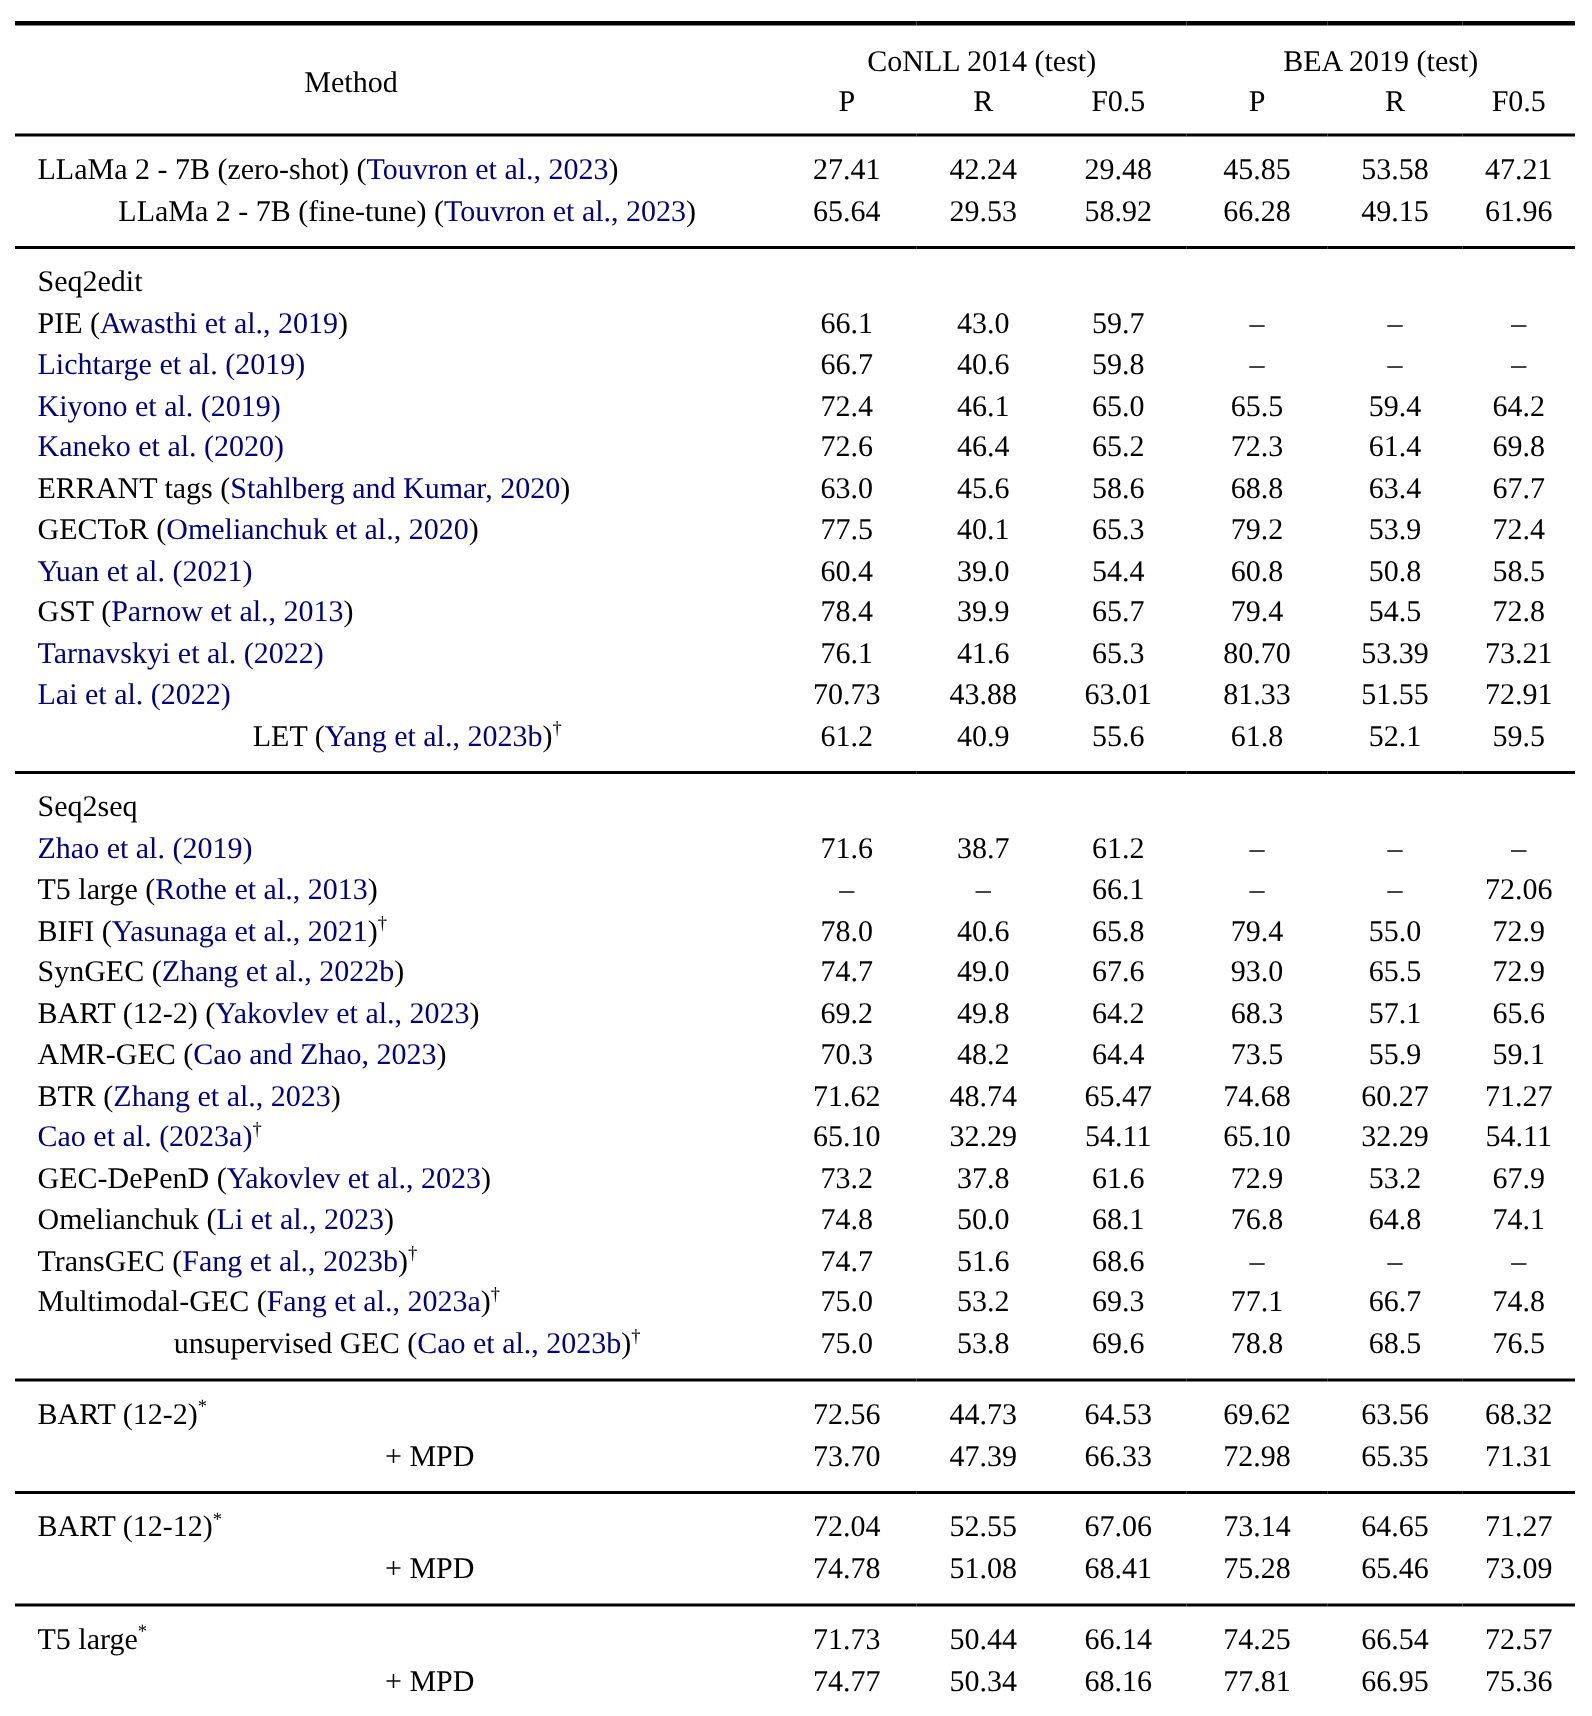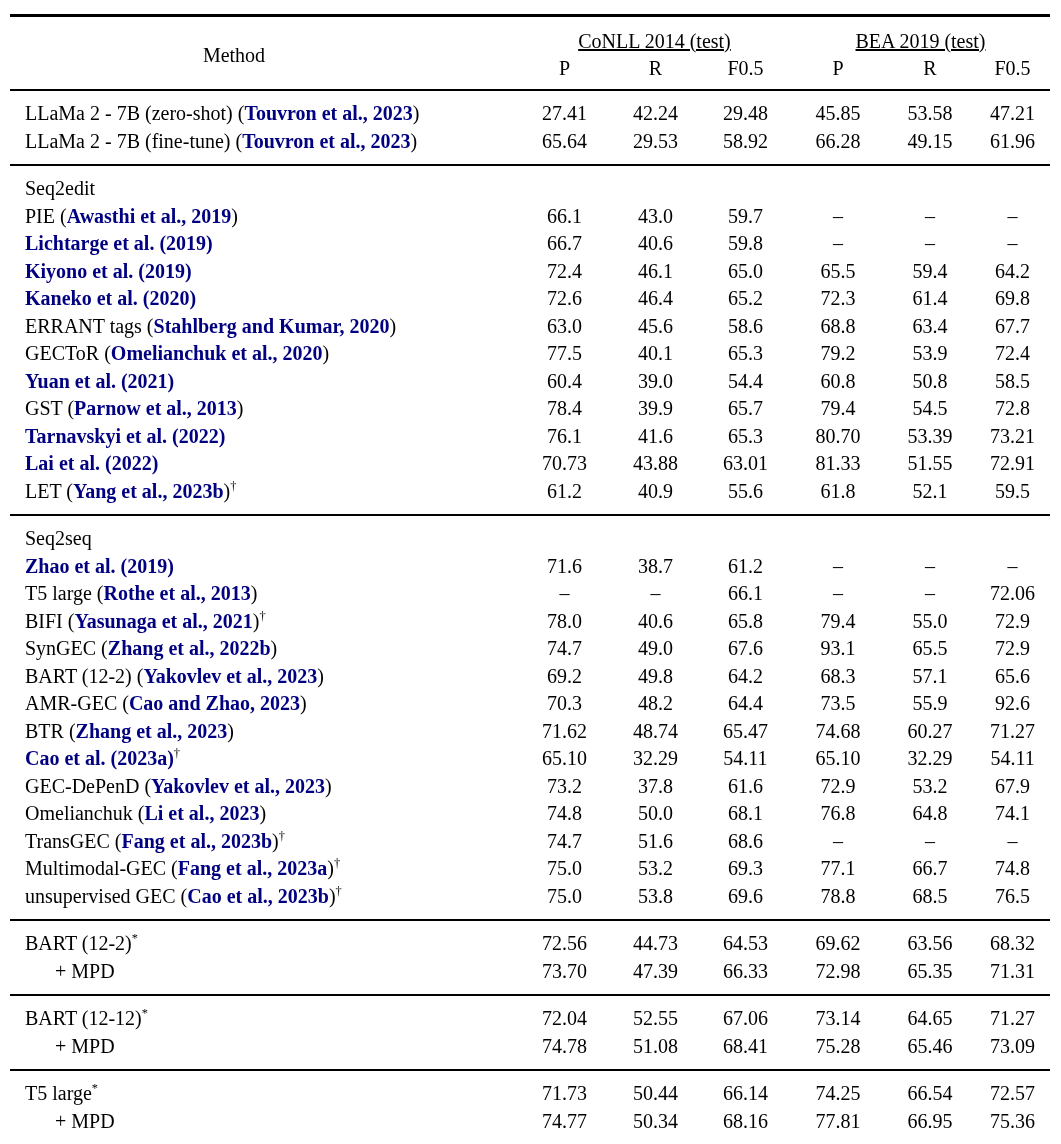--- a/index.html
+++ b/index.html
@@ -33,21 +33,20 @@
     vertical-align: middle;
   }
   
   thead th { border-bottom: 2px solid #000; }
   thead tr.group-row th.grp {
     border-bottom: none;
     padding-top: 12px;
     line-height: 24px;
     text-align: center;
     vertical-align: bottom;
-    text-decoration: underline;
   }
   thead th.method-header {
     text-align: center;
     vertical-align: middle;
     padding-right: 60px;
     padding-top: 6px;
   }
   thead tr.metric-row th {
     text-align: center;
     line-height: 24px;
@@ -56,23 +55,23 @@
   }
   
   td.method {
     text-align: left;
     padding-left: 15px;
     white-space: nowrap;
   }
   td.method.indent { padding-left: 45px; }
   td.val { text-align: center; white-space: nowrap; }
   tr.sec-first > td { padding-top: 9px; }
-  tr.sec-last > td { padding-bottom: 9px; border-bottom: 2px solid #000; }
+  tr.sec-last > td { padding-bottom: 9px; border-bottom: 2px solid #000; text-align: center; }
   tr.table-end > td { border-bottom: 3px solid #000; }
-  .cite { color: #000080; font-weight: bold; }
+  .cite { color: #000080; }
   sup.marker {
     font-size: 62%;
     line-height: 0;
     vertical-align: super;
   }
 </style>
 </head>
 <body>
 
 <table class="results">
@@ -249,41 +248,41 @@
         <td class="val">65.8</td>
         <td class="val">79.4</td>
         <td class="val">55.0</td>
         <td class="val">72.9</td>
       </tr>
       <tr>
         <td class="method"><span>SynGEC (</span><span class="cite">Zhang et al., 2022b</span><span>)</span></td>
         <td class="val">74.7</td>
         <td class="val">49.0</td>
         <td class="val">67.6</td>
-        <td class="val">93.1</td>
+        <td class="val">93.0</td>
         <td class="val">65.5</td>
         <td class="val">72.9</td>
       </tr>
       <tr>
         <td class="method"><span>BART (12-2) (</span><span class="cite">Yakovlev et al., 2023</span><span>)</span></td>
         <td class="val">69.2</td>
         <td class="val">49.8</td>
         <td class="val">64.2</td>
         <td class="val">68.3</td>
         <td class="val">57.1</td>
         <td class="val">65.6</td>
       </tr>
       <tr>
         <td class="method"><span>AMR-GEC (</span><span class="cite">Cao and Zhao, 2023</span><span>)</span></td>
         <td class="val">70.3</td>
         <td class="val">48.2</td>
         <td class="val">64.4</td>
         <td class="val">73.5</td>
         <td class="val">55.9</td>
-        <td class="val">92.6</td>
+        <td class="val">59.1</td>
       </tr>
       <tr>
         <td class="method"><span>BTR (</span><span class="cite">Zhang et al., 2023</span><span>)</span></td>
         <td class="val">71.62</td>
         <td class="val">48.74</td>
         <td class="val">65.47</td>
         <td class="val">74.68</td>
         <td class="val">60.27</td>
         <td class="val">71.27</td>
       </tr>

